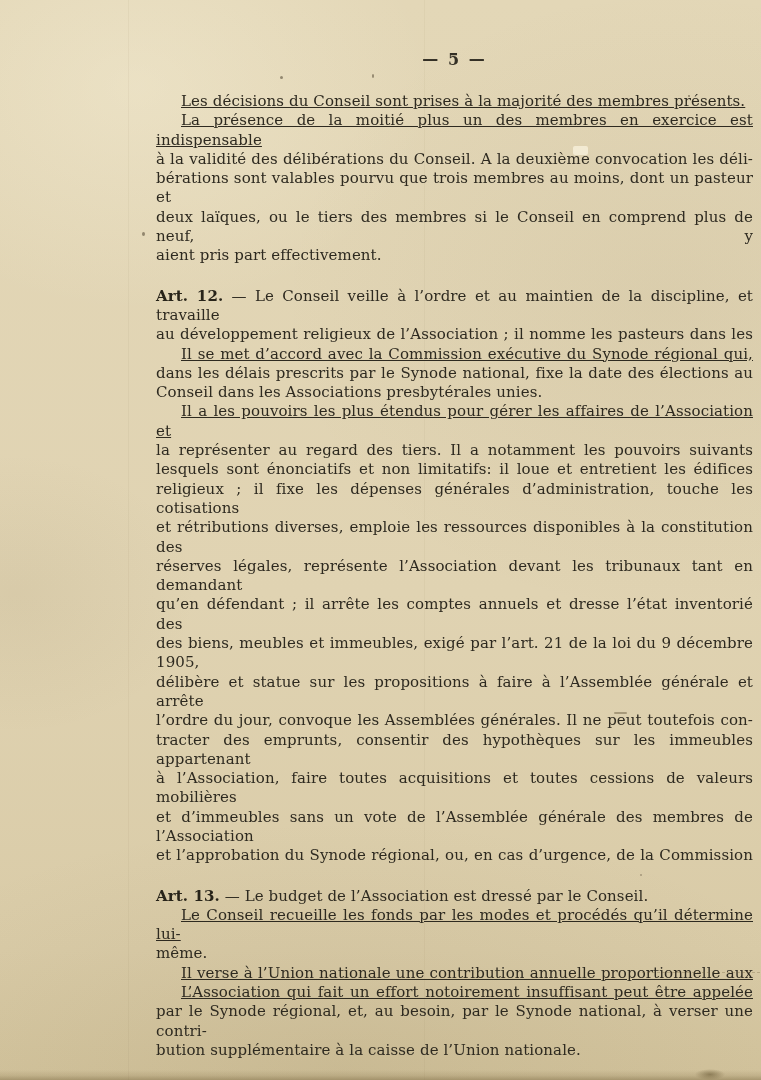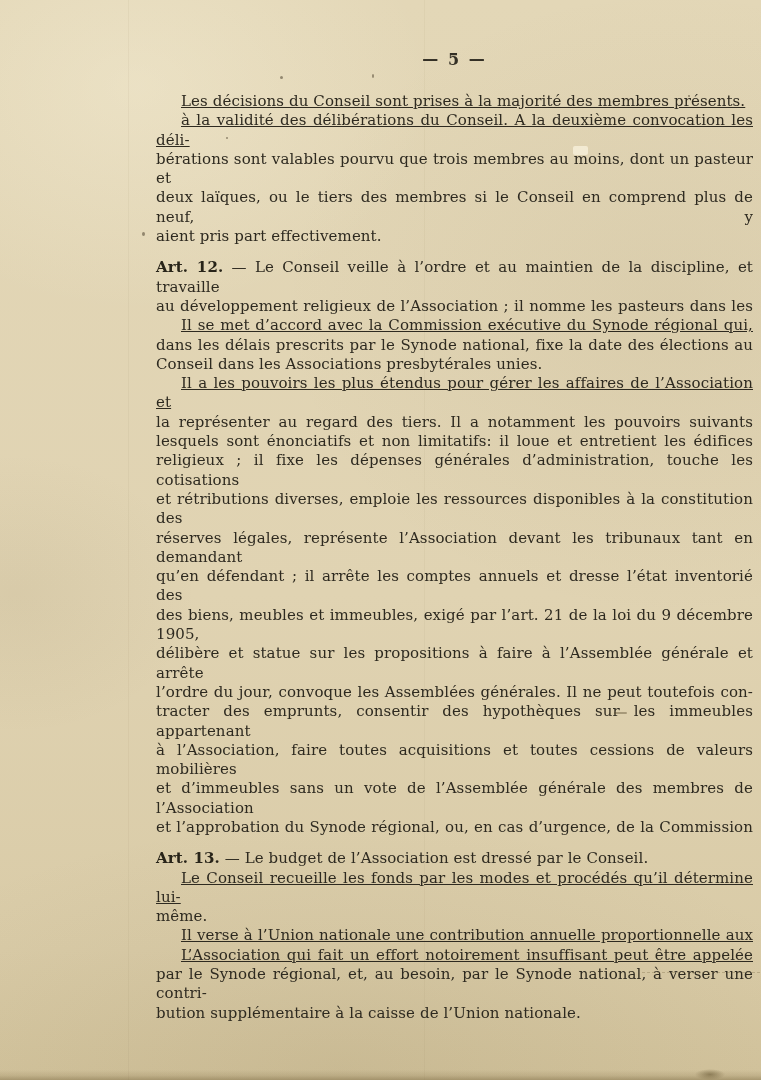--- a/index.html
+++ b/index.html
@@ -39,21 +39,21 @@
   .text-block {
     position: absolute;
     top: 92px;
     left: 156px;
     width: 597px;
     font-size: 15px;
     line-height: 19.3px;
     letter-spacing: 0.1px;
   }
   .para { margin: 0; }
-  .para.article { margin-top: 12px; }
+  .para.article { margin-top: 21px; }
   .line {
     text-align: justify;
     text-align-last: justify;
   }
   .line.last { text-align-last: left; }
   .para.indent .line:first-child { text-indent: 25px; text-decoration: underline; }
   .art-label { font-weight: bold; color: #282419; }
 
   
   .bottom-edge {
@@ -121,20 +121,21 @@
   <div class="fold-line-1"></div>
   <div class="fold-line-2"></div>
 
   <div class="page-number">— 5 —</div>
 
   <div class="text-block" id="text-block">
       <div class="para  indent">
         <div class="line last">Les décisions du Conseil sont prises à la majorité des membres présents.</div>
       </div>
       <div class="para  indent">
+        <div class="line">La présence de la moitié plus un des membres en exercice est indispensable</div>
         <div class="line">à la validité des délibérations du Conseil. A la deuxième convocation les déli-</div>
         <div class="line">bérations sont valables pourvu que trois membres au moins, dont un pasteur et</div>
         <div class="line">deux laïques, ou le tiers des membres si le Conseil en comprend plus de neuf, y</div>
         <div class="line last">aient pris part effectivement.</div>
       </div>
       <div class="para article">
         <div class="line"><span class="art-label">Art. 12.</span> — Le Conseil veille à l’ordre et au maintien de la discipline, et travaille</div>
         <div class="line">au développement religieux de l’Association ; il nomme les pasteurs dans les</div>
       </div>
       <div class="para  indent">

